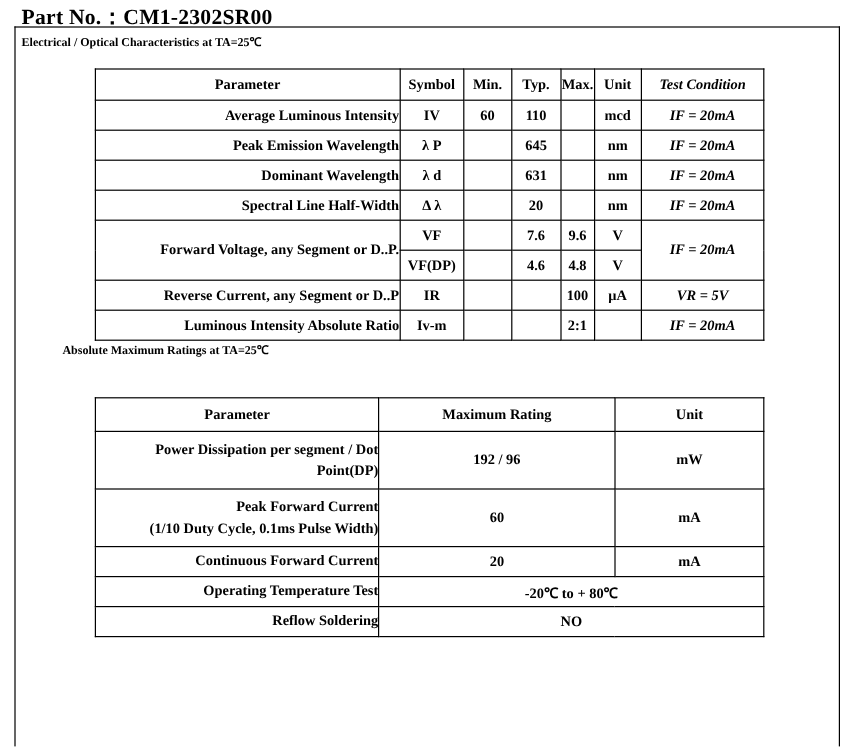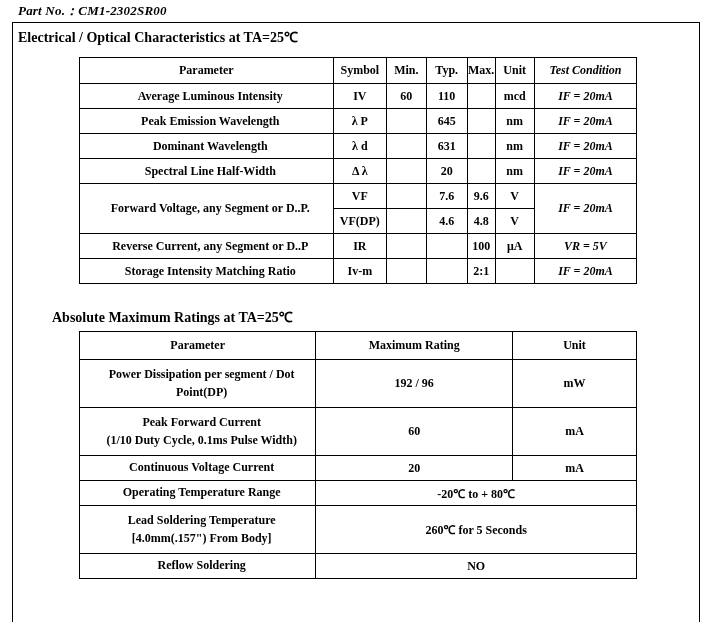--- a/index.html
+++ b/index.html
@@ -17,46 +17,45 @@
   .page {
     position: relative;
     width: 713px;
     height: 626px;
     box-sizing: border-box;
   }
   .part-no {
     position: absolute;
     top: 2px;
     left: 18px;
-    font-size: 13px;
+    font-size: 18px;
     font-weight: bold;
     letter-spacing: 0.2px;
-    font-style: italic;
   }
   .frame {
     position: absolute;
     top: 22px;
     left: 12px;
     width: 688px;
     height: 600px;
     border: 1.5px solid #000;
     border-bottom: none;
     box-sizing: border-box;
   }
   .section-title {
     position: absolute;
     font-weight: bold;
-    font-size: 14px;
+    font-size: 10px;
   }
   #title-electrical {
     top: 27px;
     left: 18px;
   }
   #title-absolute {
-    top: 307px;
+    top: 284px;
     left: 52px;
   }
 
   table {
     border-collapse: collapse;
     font-size: 12px;
     font-weight: bold;
   }
   table td, table th {
     border: 1px solid #000;
@@ -67,42 +66,42 @@
   }
 
   
   #electrical-table {
     position: absolute;
     top: 57px;
     left: 79px;
     width: 558px;
   }
   #electrical-table td.param {
-    text-align: center;
+    text-align: right;
     padding-left: 8px;
     width: 242px;
   }
   #electrical-table td.symbol { width: 52px; margin-left: 36px; }
   #electrical-table td.min    { width: 38px; }
   #electrical-table td.typ    { width: 40px; }
   #electrical-table td.max    { width: 24px; }
   #electrical-table td.unit   { width: 38px; }
   #electrical-table td.cond   { width: 100px; font-style: italic; }
   #electrical-table tr { height: 25px; }
   #electrical-table tr.head { height: 26px; }
 
   
   #absolute-table {
     position: absolute;
     top: 331px;
     left: 79px;
     width: 558px;
   }
   #absolute-table td.param {
-    text-align: center;
+    text-align: right;
     padding-left: 8px;
     width: 232px;
     line-height: 1.45;
   }
   #absolute-table td.rating { width: 200px; }
   #absolute-table td.unit   { width: 126px; }
   #absolute-table tr { height: 25px; }
   #absolute-table tr.tall { height: 48px; }
   #absolute-table tr.head { height: 28px; }
   .sub {
@@ -194,21 +193,21 @@
         <td class="param">Reverse Current, any   Segment or D..P</td>
         <td class="symbol">IR</td>
         <td class="min"></td>
         <td class="typ"></td>
         <td class="max">100</td>
         <td class="unit">μA</td>
         <td class="cond">VR = 5V</td>
       </tr>
 
       <tr>
-        <td class="param">Storage Intensity Matching Ratio</td>
+        <td class="param">Luminous Intensity Absolute Ratio</td>
         <td class="symbol">Iv-m</td>
         <td class="min"></td>
         <td class="typ"></td>
         <td class="max">2:1</td>
         <td class="unit"></td>
         <td class="cond">IF = 20mA</td>
       </tr>
     </tbody>
   </table>
 
@@ -234,39 +233,32 @@
       <tr class="tall">
         <td class="param">
           <span class="sub">Peak Forward Current</span>
           <span class="sub">(1/10 Duty Cycle, 0.1ms Pulse Width)</span>
         </td>
         <td class="rating">60</td>
         <td class="unit">mA</td>
       </tr>
 
       <tr>
-        <td class="param">Continuous Voltage Current</td>
+        <td class="param">Continuous Forward Current</td>
         <td class="rating">20</td>
         <td class="unit">mA</td>
       </tr>
 
 
       <tr>
-        <td class="param">Operating Temperature Range</td>
+        <td class="param">Operating Temperature Test</td>
         <td class="rating" colspan="2">-20℃  to + 80℃</td>
       </tr>
 
 
-      <tr class="tall">
-        <td class="param">
-          <span class="sub">Lead Soldering Temperature</span>
-          <span class="sub">[4.0mm(.157") From Body]</span>
-        </td>
-        <td class="rating" colspan="2">260℃  for 5 Seconds</td>
-      </tr>
 
       <tr>
         <td class="param">Reflow Soldering</td>
         <td class="rating" colspan="2">NO</td>
       </tr>
     </tbody>
   </table>
 
 </div>
 

